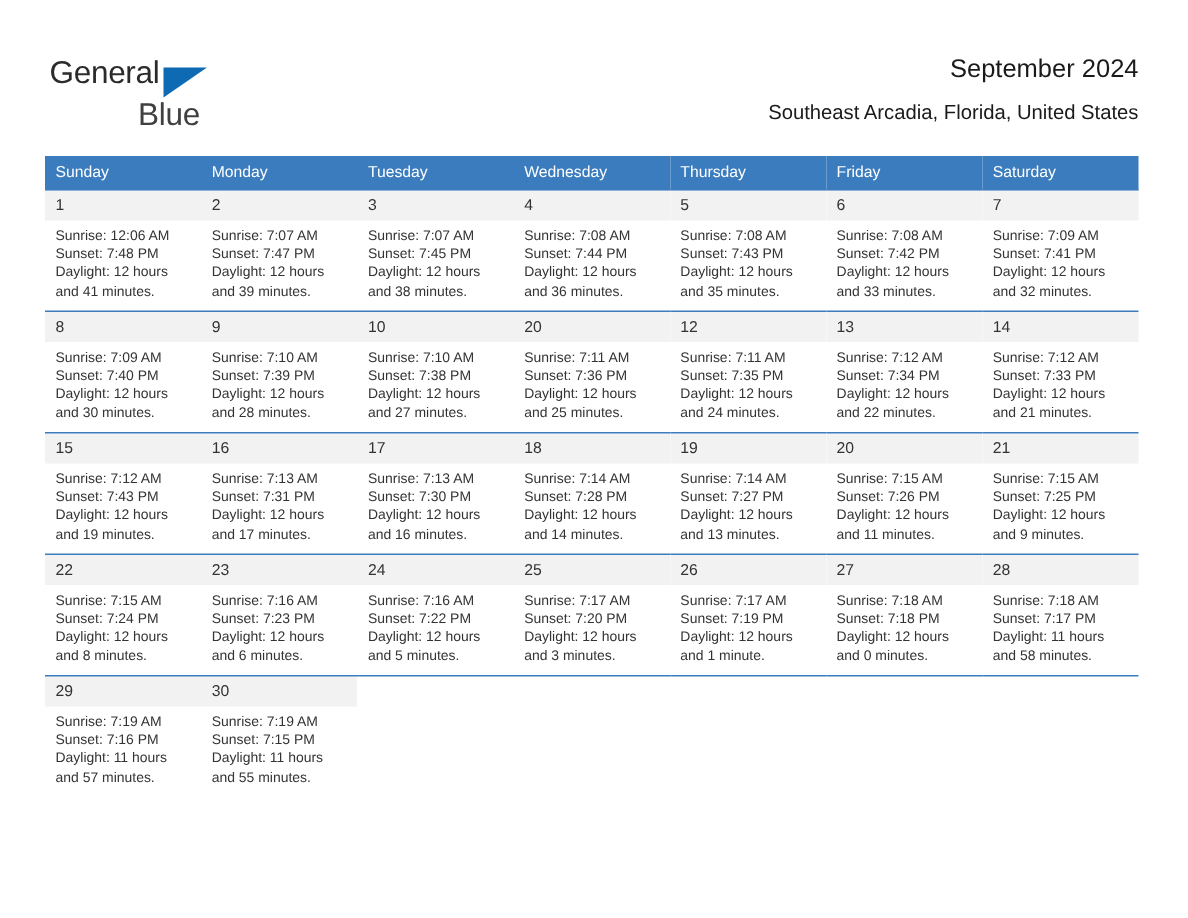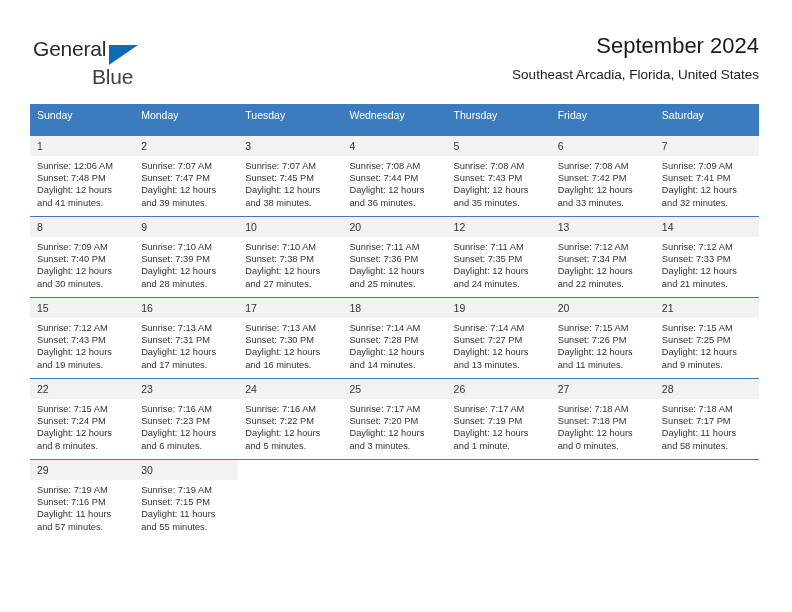--- a/index.html
+++ b/index.html
@@ -70,21 +70,21 @@
     border-bottom: 20px solid transparent;
   }
 
   .title-block {
     position: absolute;
     right: 0;
     top: 0;
     text-align: right;
   }
   .cal-title {
-    font-size: 22px;
+    font-size: 17px;
     color: #1a1a1a;
     line-height: 31px;
     white-space: nowrap;
   }
   .cal-subtitle {
     font-size: 13.5px;
     color: #1a1a1a;
     line-height: 20px;
     margin-top: 4px;
     white-space: nowrap;
@@ -99,21 +99,21 @@
     border-collapse: collapse;
     table-layout: fixed;
   }
 
   .calendar th {
     background: #3a7cbe;
     color: #ffffff;
     font-size: 10.5px;
     font-weight: normal;
     text-align: left;
-    padding: 5px 0 14px 7px;
+    padding: 5px 0 5px 7px;
     height: 11px;
     border: none;
   }
 
   .calendar td {
     vertical-align: top;
     padding: 0;
     border: none;
     border-top: 1.4px solid #3a7cbe;
     height: 80px;

